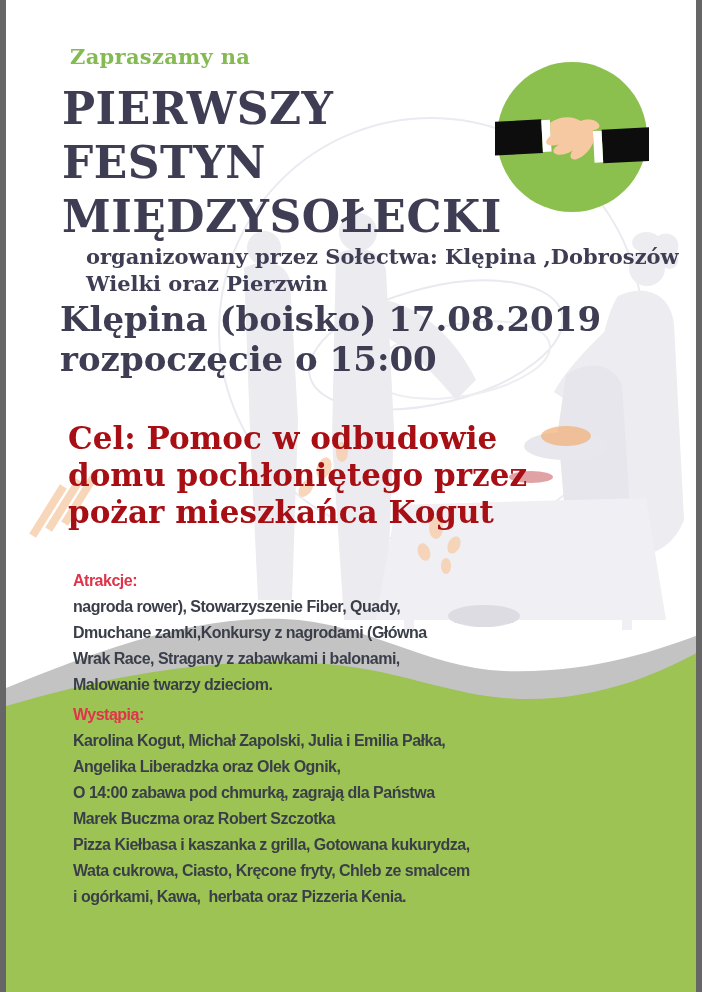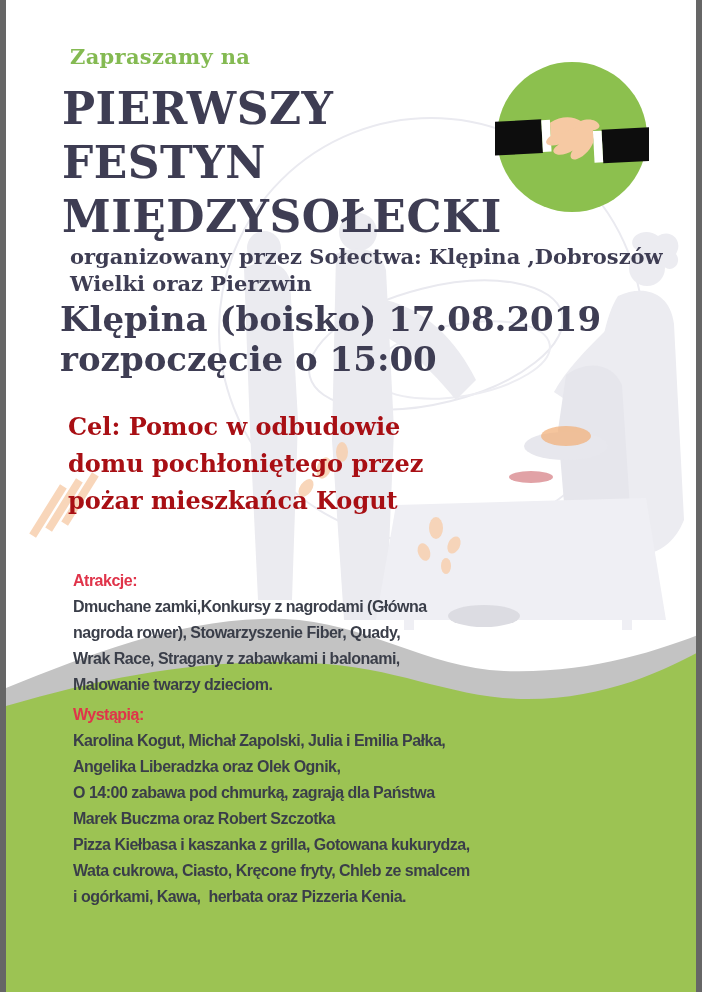--- a/index.html
+++ b/index.html
@@ -25,30 +25,30 @@
     left:64px;top:44px;
     font-size:21px;font-weight:bold;color:var(--eyebrow-green);
     letter-spacing:.3px;
   }
   .title{
     left:56px;top:82px;width:520px;
     font-size:44px;line-height:54px;font-weight:bold;color:var(--title-dark);
     letter-spacing:.5px;
   }
   .organizer{
-    left:64px;top:243px;width:600px;
+    left:80px;top:243px;width:600px;
     font-size:21px;line-height:27px;font-weight:bold;color:var(--title-dark);
   }
   .event{
     left:54px;top:299px;width:600px;
     font-size:34px;line-height:40px;font-weight:bold;color:var(--title-dark);
   }
   .cause{
-    left:62px;top:408px;width:560px;
-    font-size:24px;line-height:37px;font-weight:bold;color:var(--cause-red);
+    left:62px;top:420px;width:560px;
+    font-size:31px;line-height:37px;font-weight:bold;color:var(--cause-red);
   }
   .green-content{
     left:67px;top:568px;width:622px;
     font-family:"Liberation Sans","DejaVu Sans",sans-serif;
     font-weight:bold;font-size:16px;line-height:26px;
     color:var(--body-dark);letter-spacing:-0.5px;
   }
   .sec-heading{color:var(--heading-red);}
   .sec-heading.gap{margin-top:4px;}
   .body-line{white-space:pre;}
@@ -147,22 +147,22 @@
 
   <div class="abs cause">
     <div>Cel: Pomoc w odbudowie</div>
     <div>domu pochłoniętego przez</div>
     <div>pożar mieszkańca Kogut</div>
   </div>
 
   <div class="abs green-content">
 
     <div class="sec-heading">Atrakcje:</div>
+    <div class="body-line">nagroda rower), Stowarzyszenie Fiber, Quady,</div>
     <div class="body-line">Dmuchane zamki,Konkursy z nagrodami (Główna</div>
-    <div class="body-line">nagroda rower), Stowarzyszenie Fiber, Quady,</div>
     <div class="body-line">Wrak Race, Stragany z zabawkami i balonami,</div>
     <div class="body-line">Malowanie twarzy dzieciom.</div>
 
     <div class="sec-heading gap">Wystąpią:</div>
     <div class="body-line">Karolina Kogut, Michał Zapolski, Julia i Emilia Pałka,</div>
     <div class="body-line">Angelika Liberadzka oraz Olek Ognik,</div>
     <div class="body-line">O 14:00 zabawa pod chmurką, zagrają dla Państwa</div>
     <div class="body-line">Marek Buczma oraz Robert Szczotka</div>
 
     <div class="body-line">Pizza Kiełbasa i kaszanka z grilla, Gotowana kukurydza,</div>

